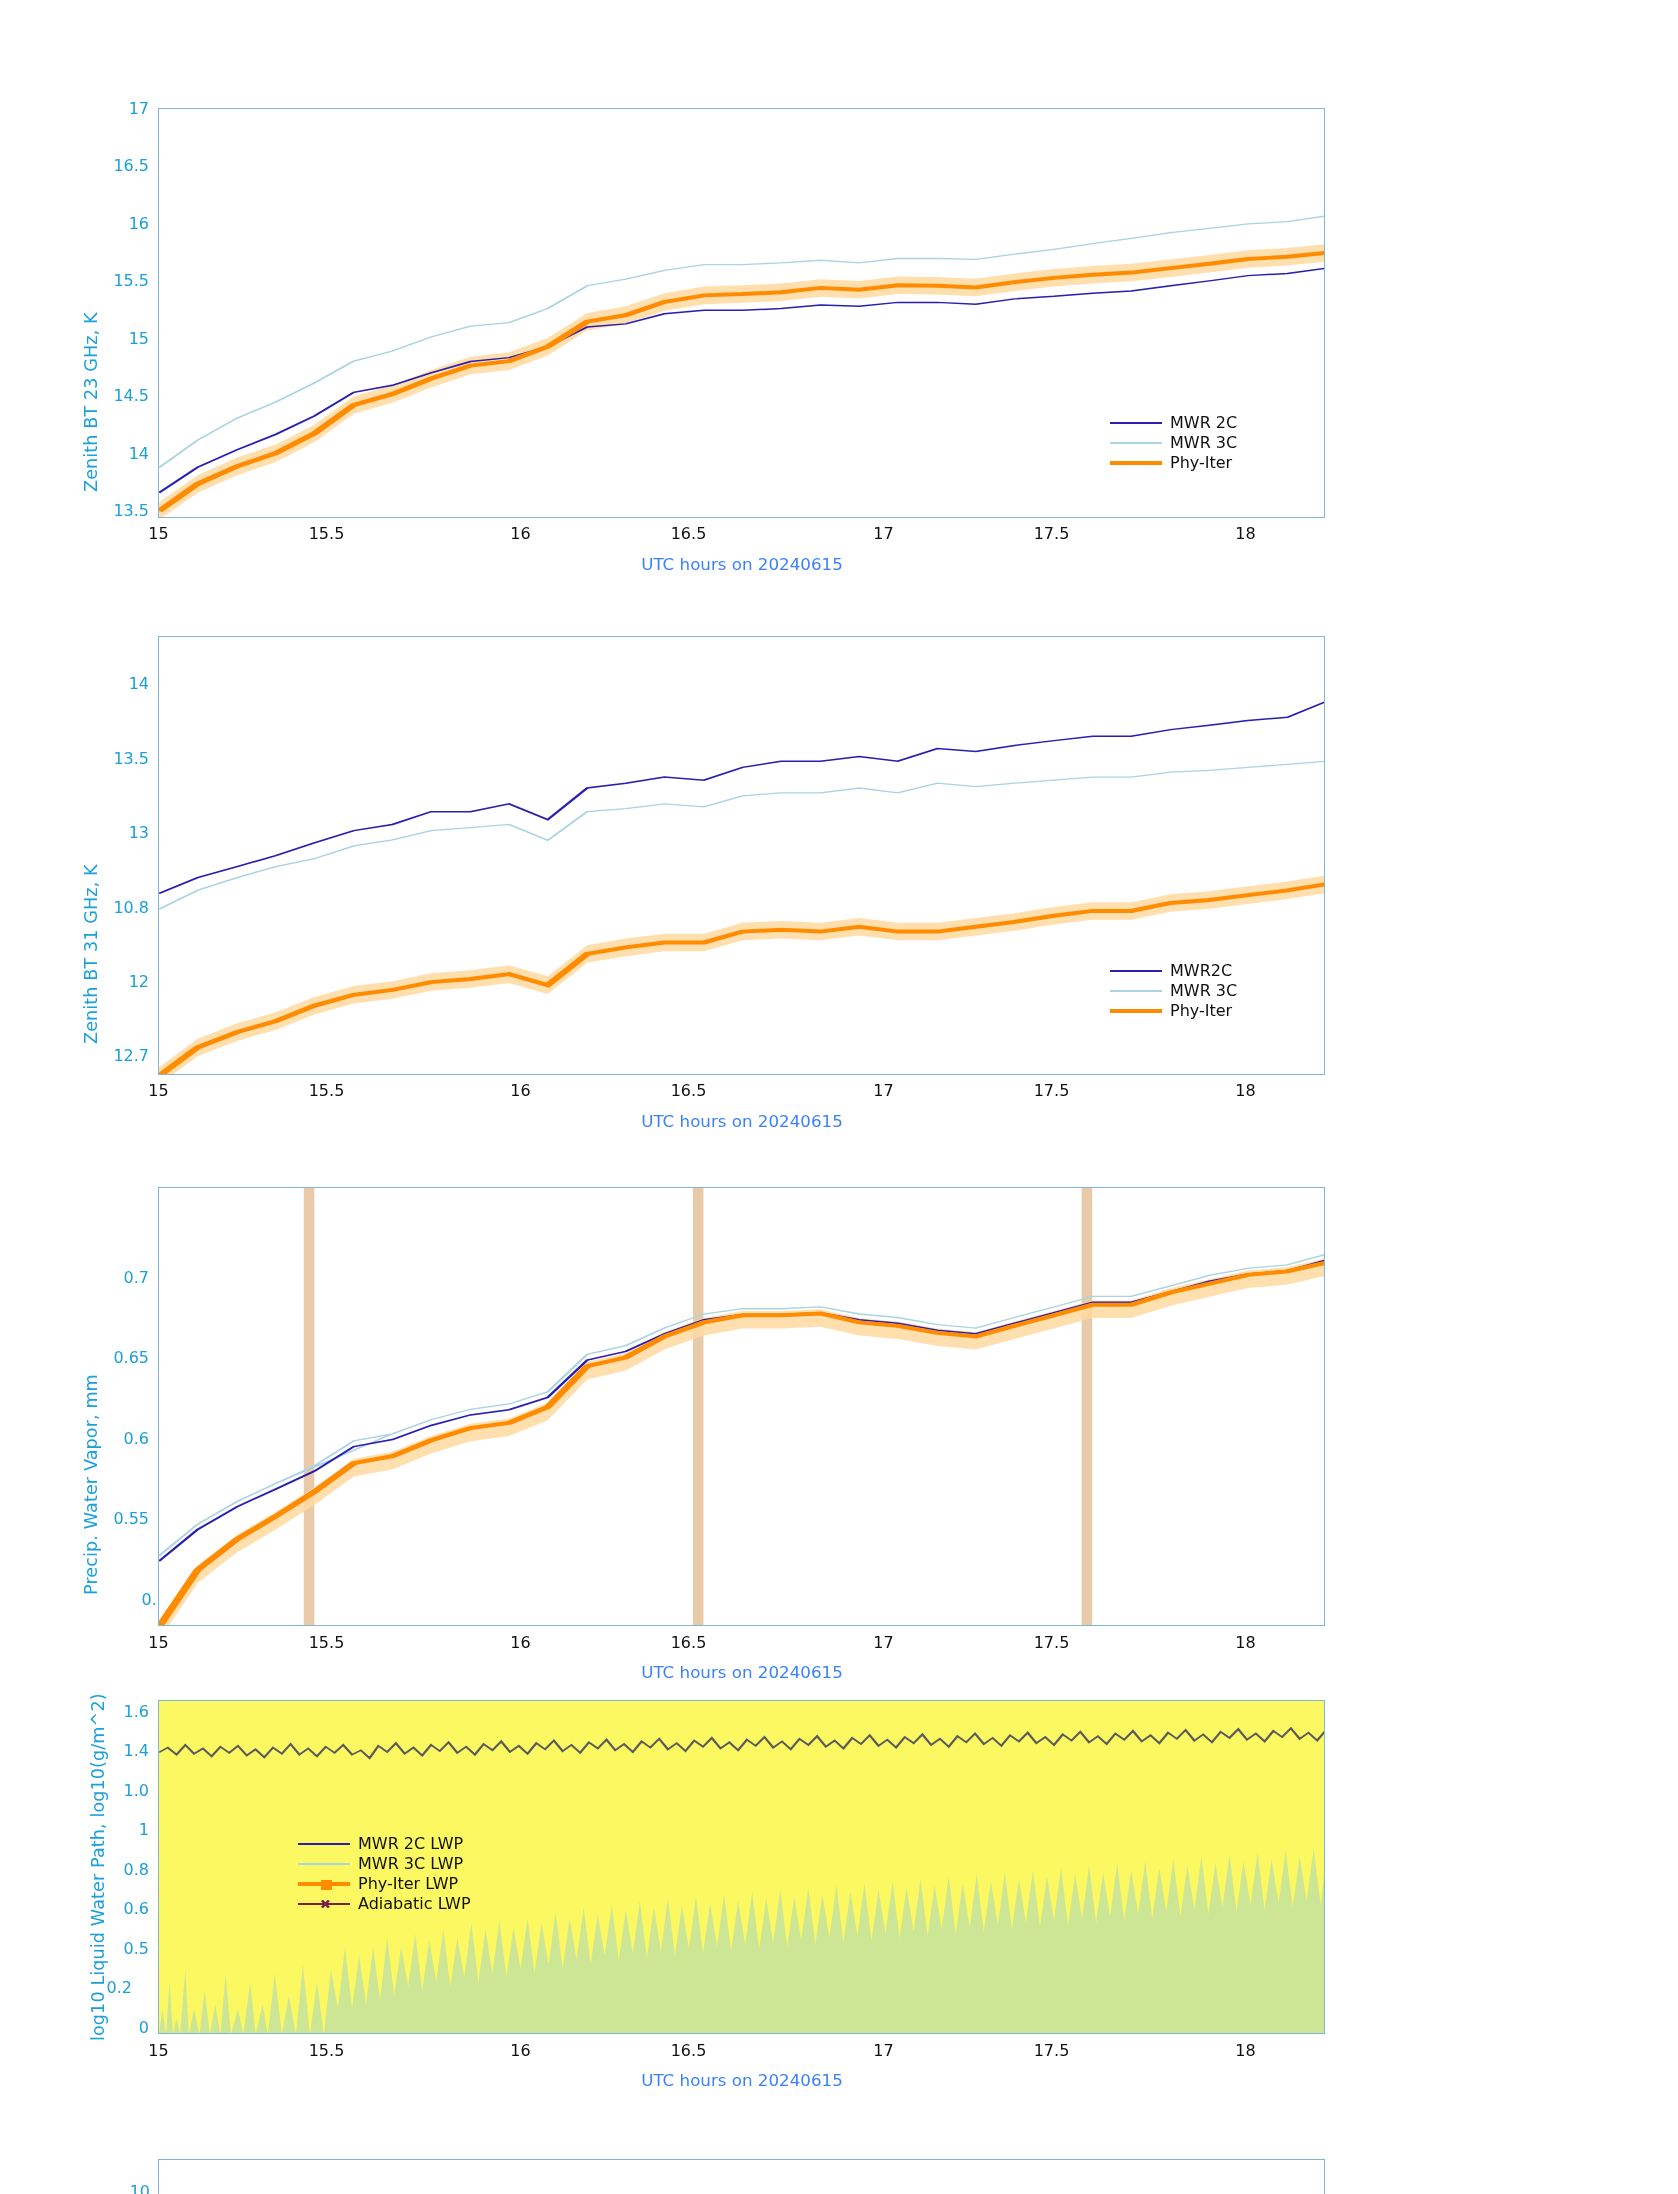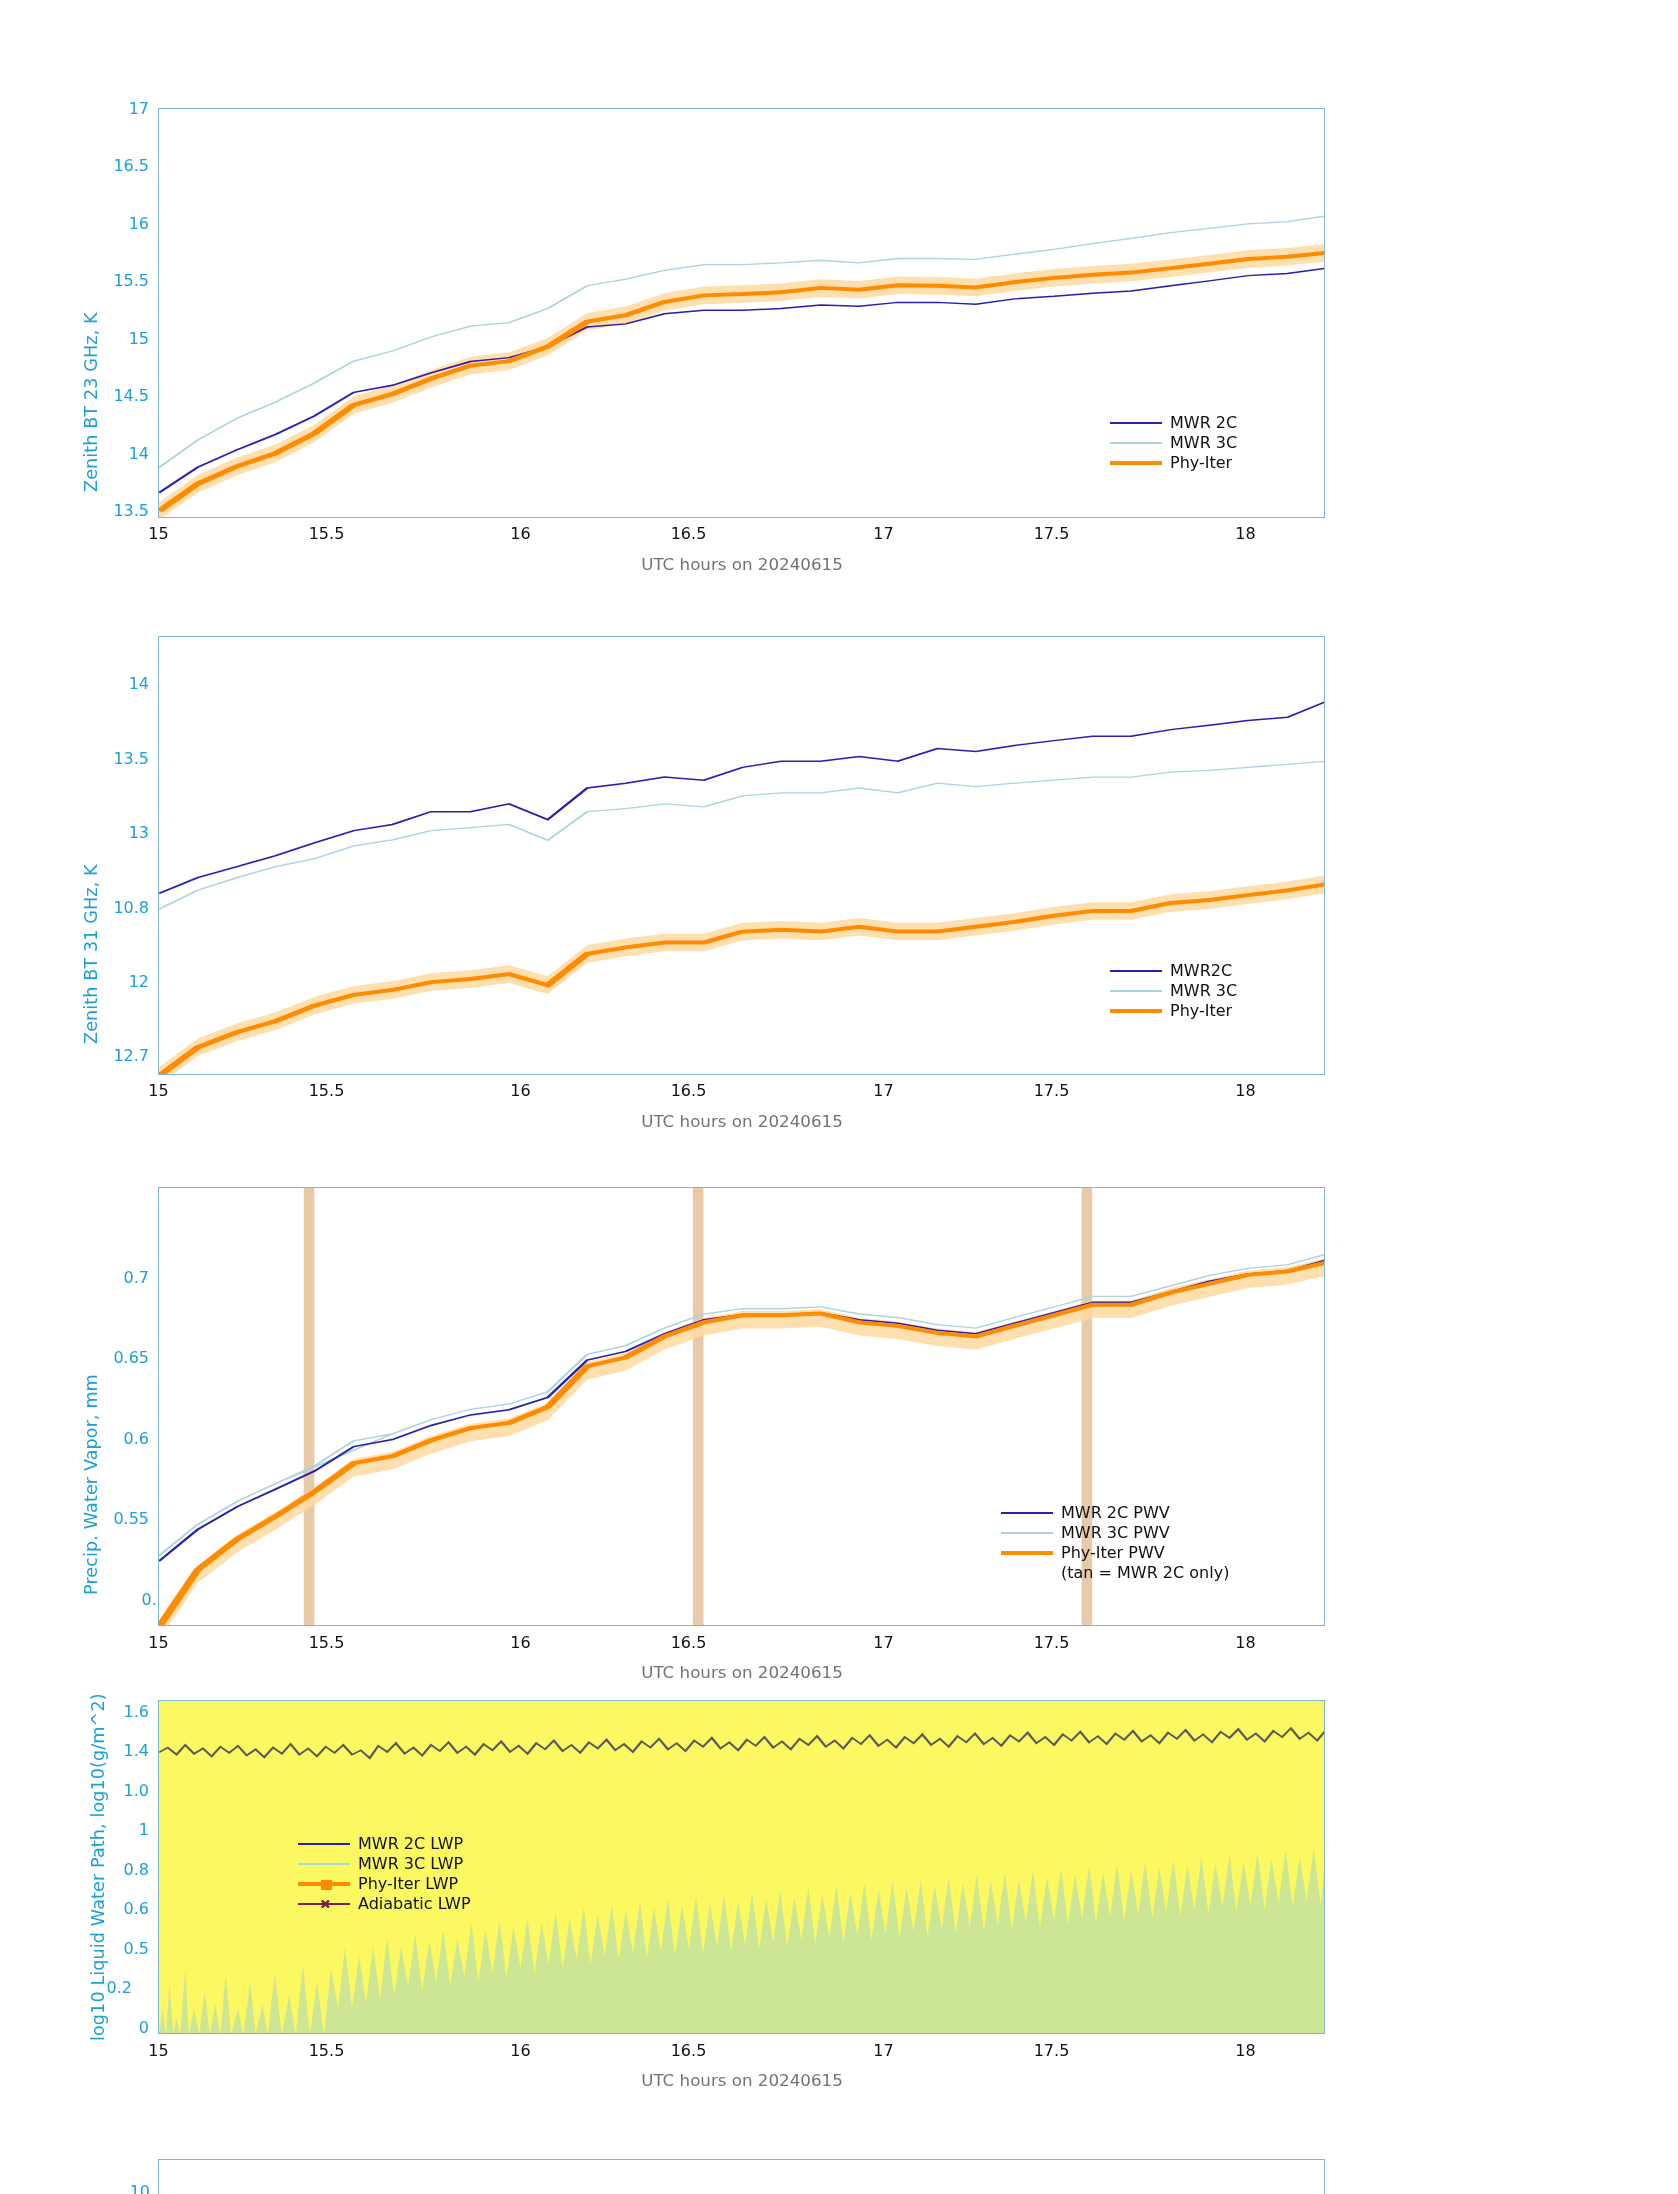--- a/index.html
+++ b/index.html
@@ -6,21 +6,21 @@
   body{width:1679px;height:2633px;font-family:"DejaVu Sans",sans-serif;}
   .page{position:relative;width:1679px;height:2633px;background:#fff;}
 
   .panel{position:absolute;left:0;width:1679px;}
   .axes{position:absolute;box-sizing:border-box;border:1.3px solid #7fb6d4;background:#fff;overflow:hidden;}
   .axes.yellow{background:#fbf862;}
   svg{display:block;}
 
   .ylabel{position:absolute;color:#1ba0d7;font-size:17.6px;letter-spacing:0.1px;
           transform-origin:0 0;transform:rotate(-90deg);white-space:nowrap;}
-  .xlabel{position:absolute;color:#737373;font-size:16.7px;white-space:nowrap;text-align:center;}
+  .xlabel{position:absolute;color:#3b82f6;font-size:16.7px;white-space:nowrap;text-align:center;}
 
   .tick-x{position:absolute;color:#111;font-size:16px;white-space:nowrap;text-align:center;}
   .tick-y{position:absolute;color:#1ba0d7;font-size:16px;white-space:nowrap;text-align:right;}
 
   .legend{position:absolute;background:transparent;}
   .legend-row{display:flex;align-items:center;height:20px;}
   .legend-key{width:52px;height:0;position:relative;margin-right:8px;flex:none;}
   .legend-line{position:absolute;left:0;top:-0.9px;width:52px;height:1.8px;}
   .legend-line.thick{height:4px;top:-1.8px;}
   .legend-marker{position:absolute;left:23px;top:-4.4px;width:8.8px;height:8.8px;}
@@ -156,41 +156,20 @@
         <rect x="1217" y="0" width="24" height="1000" fill="#e8c9a8"></rect>
         <rect x="2103" y="0" width="24" height="1000" fill="#e8c9a8"></rect>
 
         <path d="M0,990 L44,860 L89,790 L133,738 L177,682 L222,617 L266,601 L310,565 L355,537 L399,525 L443,489 L488,396 L532,376 L576,328 L621,296 L665,280 L709,280 L754,276 L798,296 L842,304 L887,320 L931,328 L975,304 L1020,280 L1064,256 L1108,256 L1153,228 L1197,208 L1241,188 L1286,180 L1330,160 L1330,200 L1286,220 L1241,228 L1197,248 L1153,268 L1108,296 L1064,296 L1020,320 L975,344 L931,368 L887,360 L842,344 L798,336 L754,316 L709,320 L665,320 L621,336 L576,368 L532,416 L488,436 L443,529 L399,565 L355,577 L310,605 L266,641 L222,657 L177,722 L133,778 L89,830 L44,900 L0,1030 Z" transform="scale(2,1)" fill="#ffd9a0" opacity="0.85"></path>
         <polyline points="0,838 44,766 89,714 133,673 177,633 222,576 266,560 133,673 177,633 222,576 266,560 310,528 355,504 399,492 443,464 488,379 532,359 576,319 621,287 665,275 709,275 754,271 798,287 842,295 887,311 931,319 975,295 1020,271 1064,247 1108,247 1153,223 1197,199 1241,183 1286,175 1330,151" transform="scale(2,1)" fill="none" stroke="#aad4e0" stroke-width="3"></polyline>
         <polyline points="0,850 44,778 89,726 133,686 177,645 222,589 266,573 310,541 355,517 399,505 443,477 488,392 532,372 576,332 621,300 665,288 709,288 754,284 798,300 842,308 887,324 931,332 975,308 1020,284 1064,260 1108,260 1153,236 1197,212 1241,196 1286,188 1330,164" transform="scale(2,1)" fill="none" stroke="#2a1fb0" stroke-width="3.4"></polyline>
         <polyline points="0,1000 44,870 89,800 133,748 177,692 222,627 266,611 310,575 355,547 399,535 443,499 488,406 532,386 576,338 621,306 665,290 709,290 754,286 798,306 842,314 887,330 931,338 975,314 1020,290 1064,266 1108,266 1153,238 1197,218 1241,198 1286,190 1330,170" transform="scale(2,1)" fill="none" stroke="#ff8c00" stroke-width="9"></polyline>
       </svg>
     </div>
 
-    <div class="legend" style="left:1001px;top:386px;">
-      <div class="legend-row">
-        <span class="legend-key">
-            <span class="legend-line" style="background:#2a1fb0;"></span>
-          </span>
-        <span class="legend-label">MWR 2C PWV</span>
-      </div>
-      <div class="legend-row">
-        <span class="legend-key">
-            <span class="legend-line" style="background:#aad4e0;"></span>
-          </span>
-        <span class="legend-label">MWR 3C PWV</span>
-      </div>
-      <div class="legend-row">
-        <span class="legend-key">
-            <span class="legend-line thick" style="background:#ff8c00;"></span>
-          </span>
-        <span class="legend-label">Phy-Iter PWV</span>
-      </div>
-      <div class="legend-sub">(tan = MWR 2C only)</div>
-    </div>
 
     <div class="tick-x" style="left:132px;top:516px;width:53px;">15</div>
     <div class="tick-x" style="left:300px;top:516px;width:53px;">15.5</div>
     <div class="tick-x" style="left:494px;top:516px;width:53px;">16</div>
     <div class="tick-x" style="left:662px;top:516px;width:53px;">16.5</div>
     <div class="tick-x" style="left:857px;top:516px;width:53px;">17</div>
     <div class="tick-x" style="left:1025px;top:516px;width:53px;">17.5</div>
     <div class="tick-x" style="left:1219px;top:516px;width:53px;">18</div>
 
     <div class="xlabel" style="left:496px;top:545px;width:492px;">UTC hours on 20240615</div>

